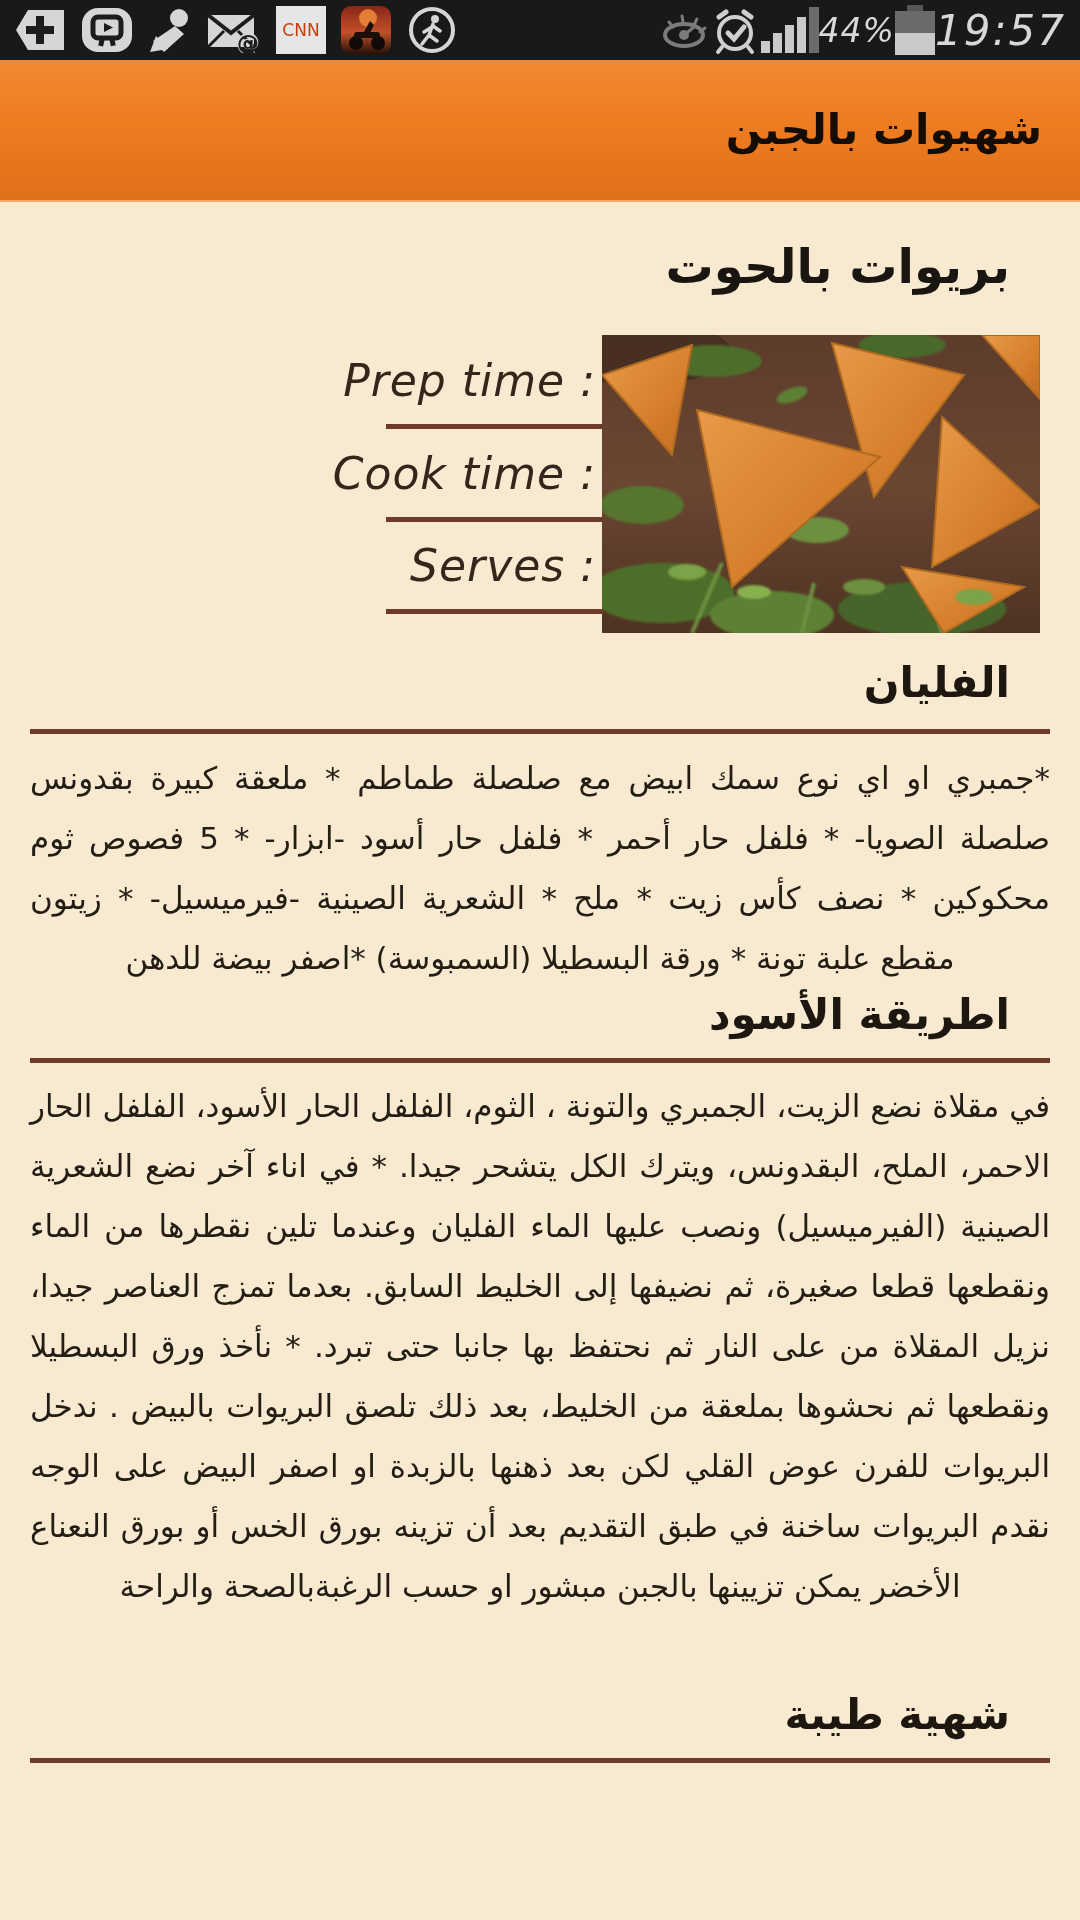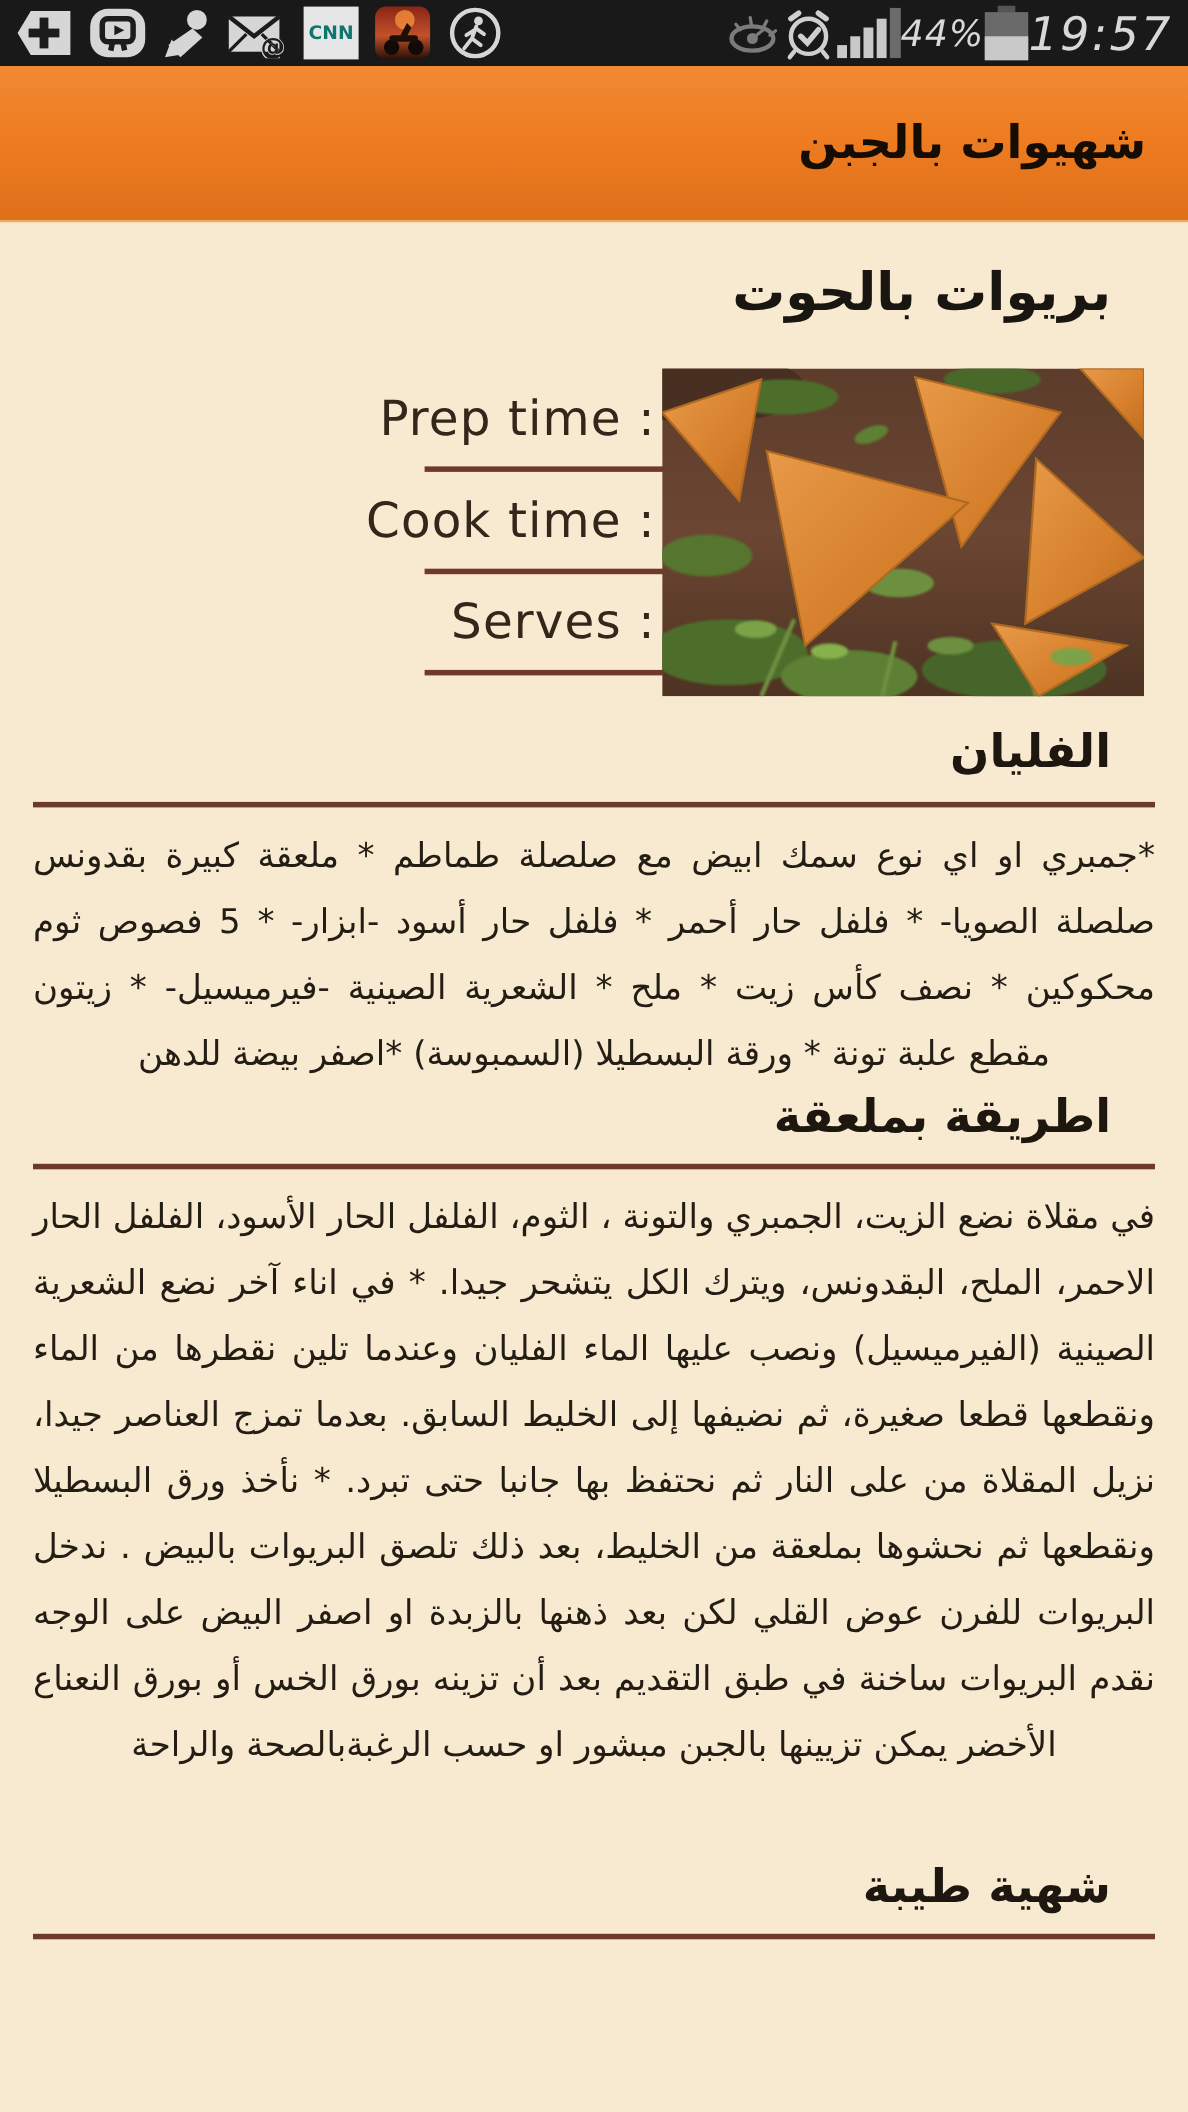--- a/index.html
+++ b/index.html
@@ -10,36 +10,36 @@
   
   .statusbar{position:absolute;left:0;top:0;width:1080px;height:60px;background:#191919;
              display:flex;align-items:center;padding:0 14px;box-sizing:border-box;}
   .sb-left{display:flex;align-items:center;gap:14px;}
   .sb-right{margin-left:auto;display:flex;align-items:center;gap:0;}
   .sb-ico{display:block;}
   .sb-txt{color:#d8d8d8;font-style:italic;letter-spacing:1px;}
   .sb-pct{font-size:33px;}
   .sb-time{font-size:42px;letter-spacing:2px;}
   .cnn-badge{width:50px;height:48px;background:#e6e6e6;display:flex;align-items:center;justify-content:center;}
-  .cnn-badge span{color:#0f766e;font-weight:bold;font-size:17px;letter-spacing:0;}
+  .cnn-badge span{color:#c2410c;font-weight:normal;font-size:17px;letter-spacing:0;}
 
   
   .appheader{position:absolute;left:0;top:60px;width:1080px;height:142px;
              background:linear-gradient(180deg,#f28a33 0%,#ee7c21 45%,#df701a 100%);
              border-bottom:2px solid #f0a964;box-sizing:border-box;}
   .appheader .title{position:absolute;right:38px;top:0;height:140px;line-height:140px;
              font-size:42px;font-weight:bold;color:#150d04;direction:rtl;}
 
   
   .rtitle{position:absolute;right:30px;top:238px;font-size:48px;font-weight:bold;color:#191510;direction:rtl;}
 
   .food{position:absolute;left:602px;top:335px;width:438px;height:298px;}
 
   .meta-label{position:absolute;left:80px;width:516px;text-align:right;
-              font-size:44px;color:#33261a;letter-spacing:1px;}
+              font-size:44px;font-style:italic;color:#33261a;letter-spacing:1px;}
   .meta-line{position:absolute;left:386px;width:217px;height:5px;background:#6e3b2a;}
 
   .sec-head{position:absolute;right:30px;font-size:42px;font-weight:bold;color:#1d1710;direction:rtl;}
   .rule{position:absolute;left:30px;width:1020px;height:5px;background:#6e3b2a;}
   .para{position:absolute;left:30px;width:1020px;font-size:31px;line-height:60px;color:#241d14;
         direction:rtl;text-align:justify;text-align-last:center;white-space:pre-line;}
 </style>
 </head>
 <body>
 
@@ -183,21 +183,21 @@
     <div class="meta-label" style="top:246px;">Cook time :</div>
     <div class="meta-line" style="top:315px;"></div>
 
     <div class="meta-label" style="top:338px;text-align:right;">Serves :</div>
     <div class="meta-line" style="top:407px;"></div>
 
     <div class="sec-head" style="top:456px;">الفليان</div>
     <div class="rule" style="top:527px;"></div>
     <div class="para" style="top:546px;">*جمبري او اي نوع سمك ابيض مع صلصلة طماطم * ملعقة كبيرة بقدونس صلصلة الصويا- * فلفل حار أحمر * فلفل حار أسود -ابزار- * 5 فصوص ثوم محكوكين * نصف كأس زيت * ملح * الشعرية الصينية -فيرميسيل- * زيتون مقطع علبة تونة * ورقة البسطيلا (السمبوسة) *اصفر بيضة للدهن</div>
 
-    <div class="sec-head" style="top:788px;">اطريقة بملعقة</div>
+    <div class="sec-head" style="top:788px;">اطريقة الأسود</div>
     <div class="rule" style="top:856px;"></div>
     <div class="para" style="top:874px;">في مقلاة نضع الزيت، الجمبري والتونة ، الثوم، الفلفل الحار الأسود، الفلفل الحار الاحمر، الملح، البقدونس، ويترك الكل يتشحر جيدا. * في اناء آخر نضع الشعرية الصينية (الفيرميسيل) ونصب عليها الماء الفليان وعندما تلين نقطرها من الماء ونقطعها قطعا صغيرة، ثم نضيفها إلى الخليط السابق. بعدما تمزج العناصر جيدا، نزيل المقلاة من على النار ثم نحتفظ بها جانبا حتى تبرد. * نأخذ ورق البسطيلا ونقطعها ثم نحشوها بملعقة من الخليط، بعد ذلك تلصق البريوات بالبيض . ندخل البريوات للفرن عوض القلي لكن بعد ذهنها بالزبدة او اصفر البيض على الوجه نقدم البريوات ساخنة في طبق التقديم بعد أن تزينه بورق الخس أو بورق النعناع الأخضر يمكن تزيينها بالجبن مبشور او حسب الرغبةبالصحة والراحة</div>
 
     <div class="sec-head" style="top:1488px;">شهية طيبة</div>
     <div class="rule" style="top:1556px;"></div>
   </div>
 
 </div>
 
 </body></html>

